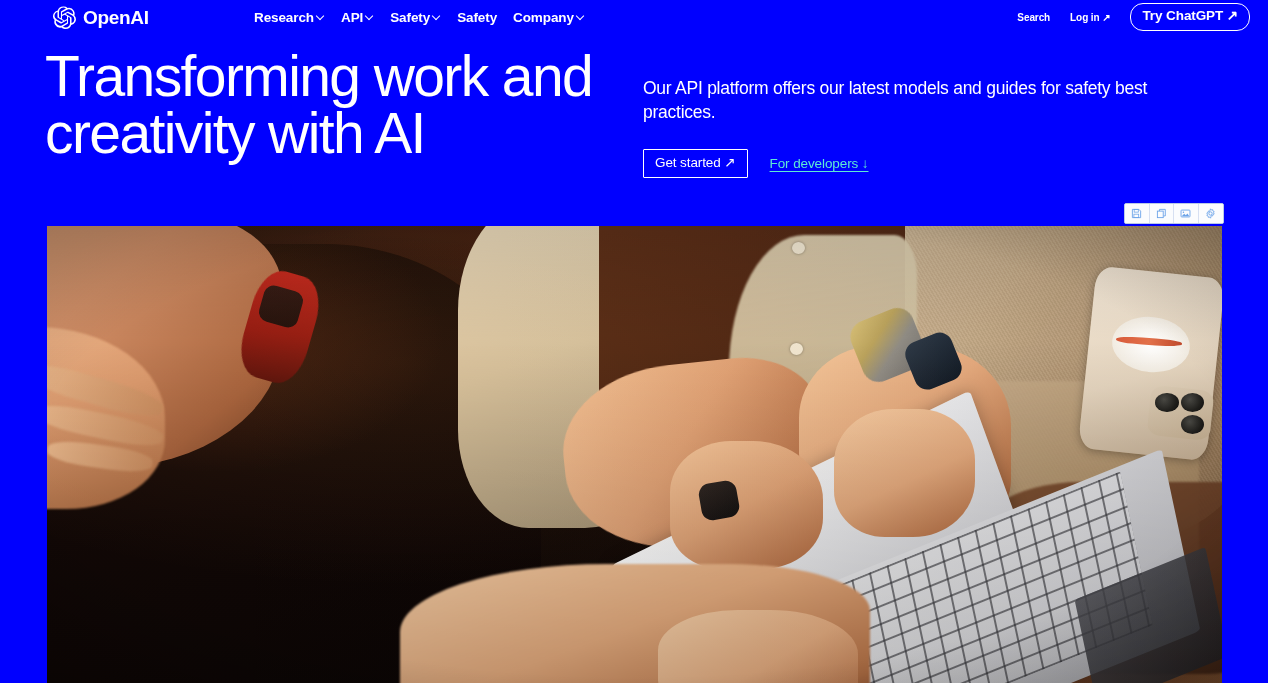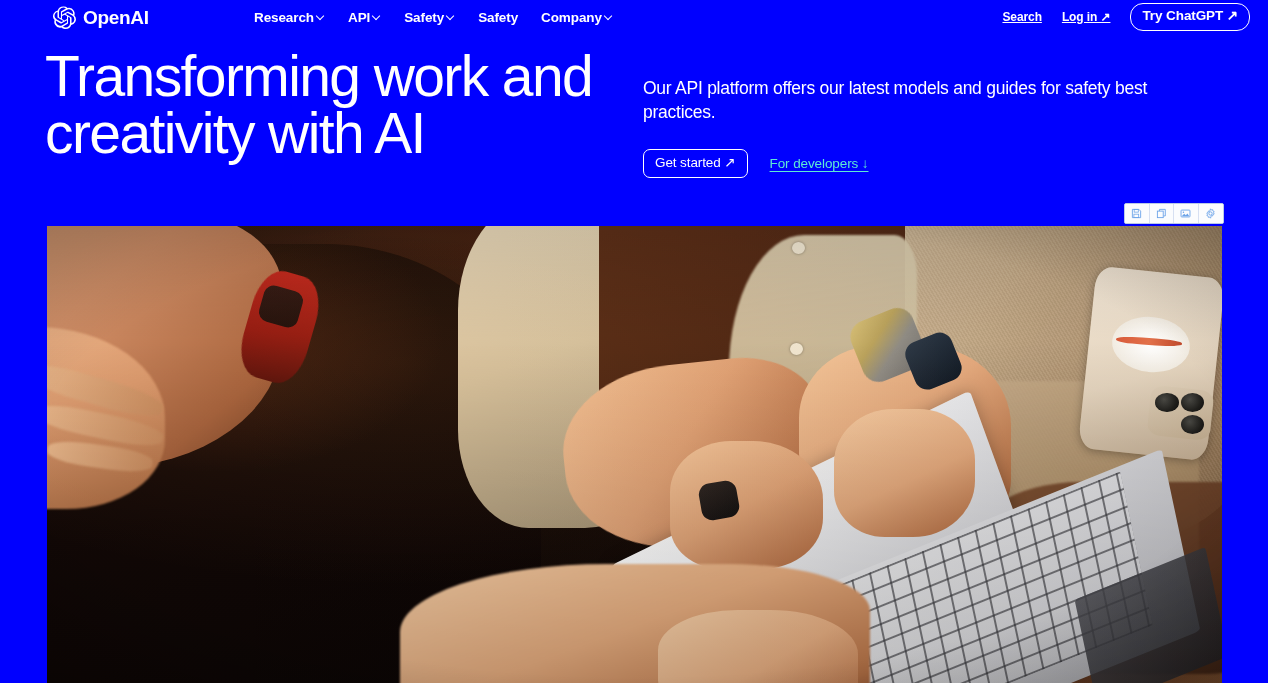--- a/index.html
+++ b/index.html
@@ -45,21 +45,21 @@
     font-weight: 700;
     letter-spacing: -0.3px;
     line-height: 1;
   }
 
   .nav-links {
     position: absolute;
     left: 246px;
     display: flex;
     align-items: center;
-    gap: 23px;
+    gap: 16px;
   }
   .nav-link {
     color: #ffffff;
     font-size: 13.5px;
     font-weight: 700;
     letter-spacing: -0.1px;
     display: inline-flex;
     align-items: center;
     gap: 3px;
     cursor: pointer;
@@ -83,26 +83,25 @@
 
   .nav-right {
     position: absolute;
     right: 26px;
     display: flex;
     align-items: center;
     gap: 20px;
   }
   .nav-action {
     color: #ffffff;
-    font-size: 12px;
+    font-size: 10px;
     font-weight: 700;
     letter-spacing: -0.1px;
     cursor: pointer;
     white-space: nowrap;
-    text-decoration: underline;
   }
   .btn-outline {
     border: 1.3px solid #ffffff;
     border-radius: 13px;
     padding: 5px 11px 6px 11px;
     color: #ffffff;
     font-size: 13.5px;
     font-weight: 700;
     letter-spacing: -0.1px;
     background: transparent;
@@ -148,21 +147,21 @@
     max-width: 570px;
   }
   .cta-row {
     margin-top: 24px;
     display: flex;
     align-items: center;
     gap: 22px;
   }
   .btn-cta {
     border: 1.3px solid #ffffff;
-    border-radius: 7px;
+    border-radius: 1px;
     padding: 6px 11px 7px 11px;
     color: #ffffff;
     font-size: 13.5px;
     font-weight: 500;
     background: transparent;
     cursor: pointer;
     letter-spacing: -0.1px;
     white-space: nowrap;
     font-family: inherit;
     line-height: 1.1;

